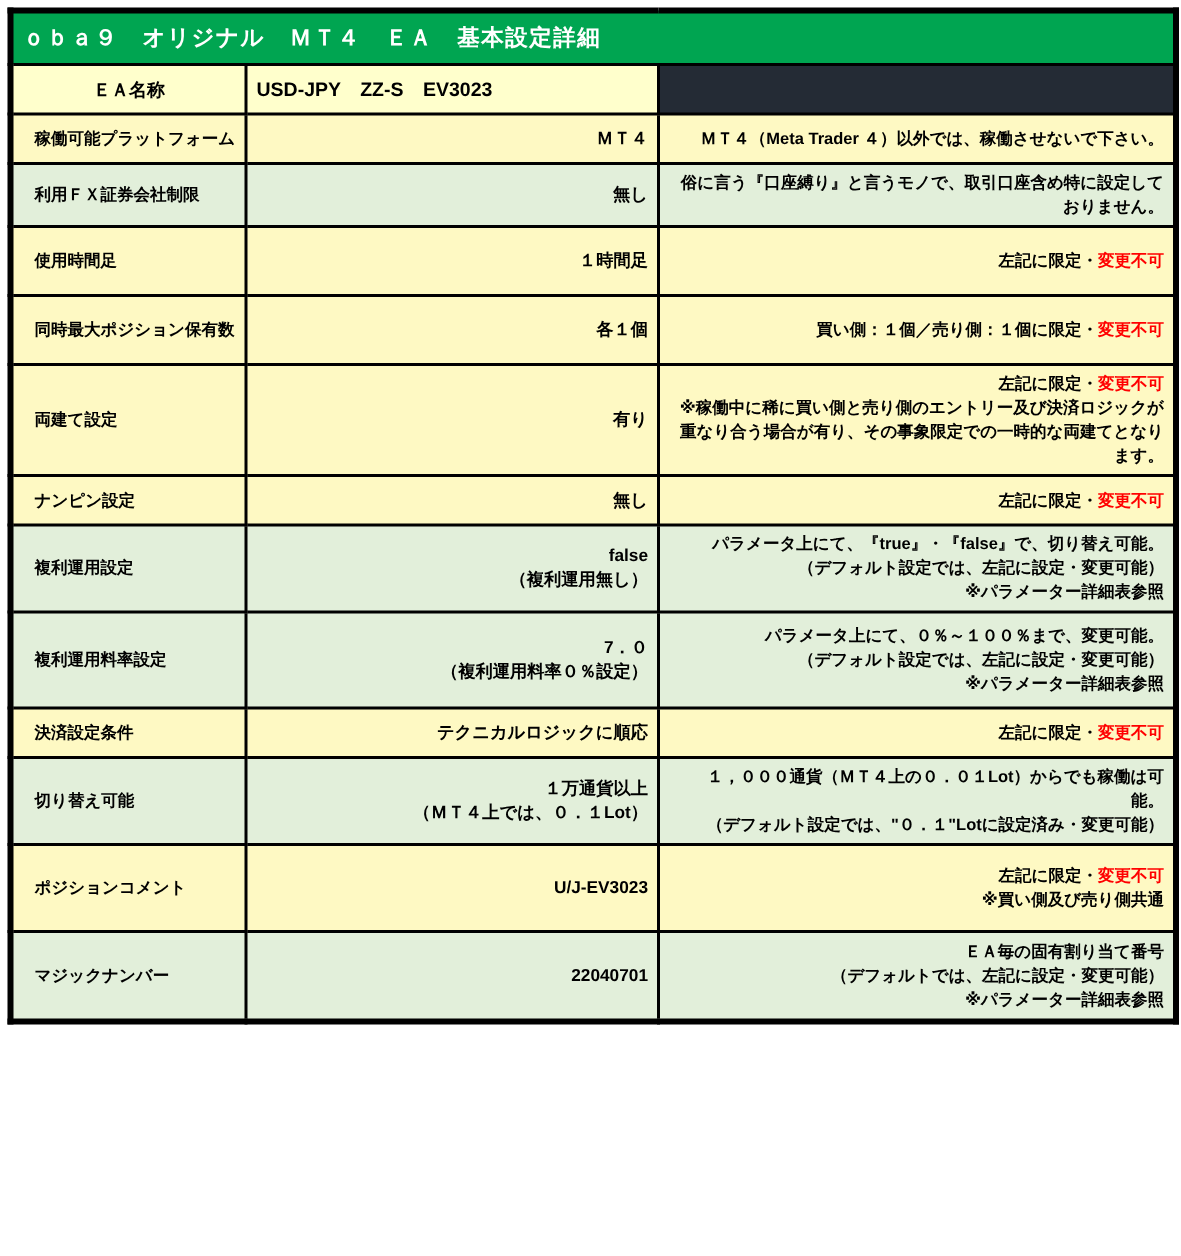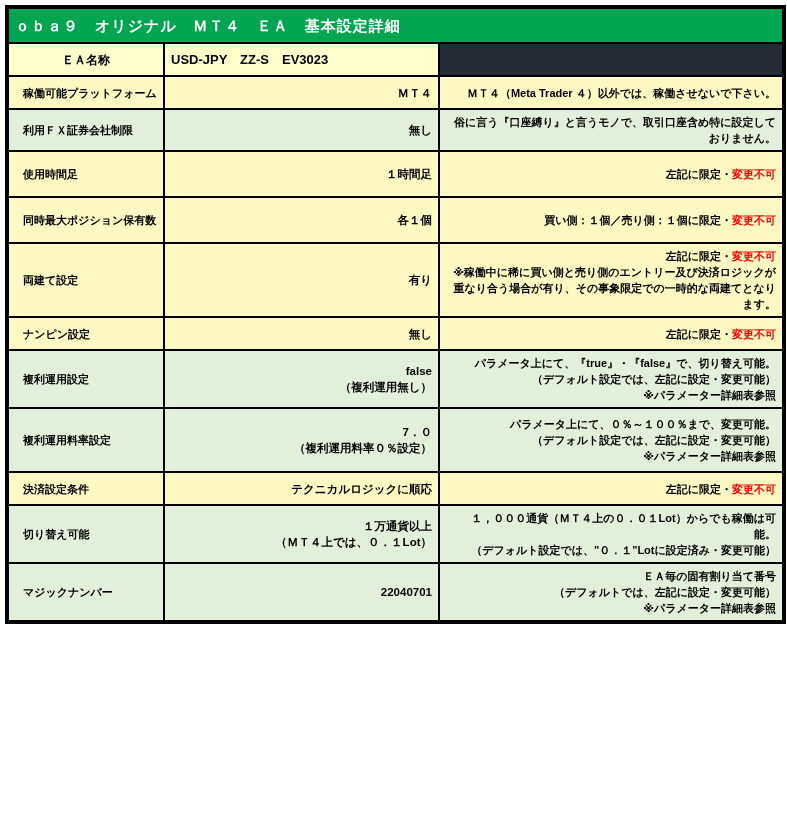--- a/index.html
+++ b/index.html
@@ -197,20 +197,30 @@
           <td class="item-cell">切り替え可能</td>
           <td class="value-cell">
             <div>１万通貨以上</div>
             <div>（ＭＴ４上では、０．１Lot）</div>
           </td>
           <td class="remark-cell">
             <div><span>１，０００通貨（ＭＴ４上の０．０１Lot）からでも稼働は可能。</span></div>
             <div><span>（デフォルト設定では、"０．１"Lotに設定済み・変更可能）</span></div>
           </td>
         </tr>
+        <tr class="bg-white">
+          <td class="item-cell">ポジションコメント</td>
+          <td class="value-cell">
+            <div>U/J-EV3023</div>
+          </td>
+          <td class="remark-cell">
+            <div><span>左記に限定・</span><span class="red">変更不可</span></div>
+            <div><span>※買い側及び売り側共通</span></div>
+          </td>
+        </tr>
         <tr class="bg-green">
           <td class="item-cell">マジックナンバー</td>
           <td class="value-cell">
             <div>22040701</div>
           </td>
           <td class="remark-cell">
             <div><span>ＥＡ毎の固有割り当て番号</span></div>
             <div><span>（デフォルトでは、左記に設定・変更可能）</span></div>
             <div><span>※パラメーター詳細表参照</span></div>
           </td>

